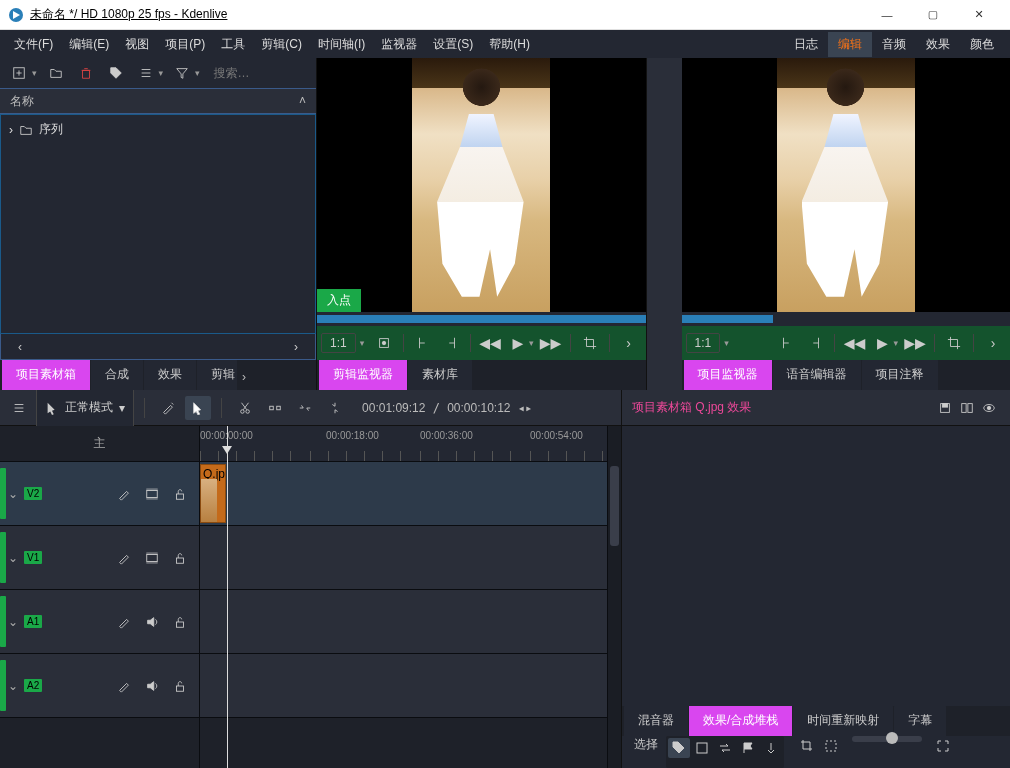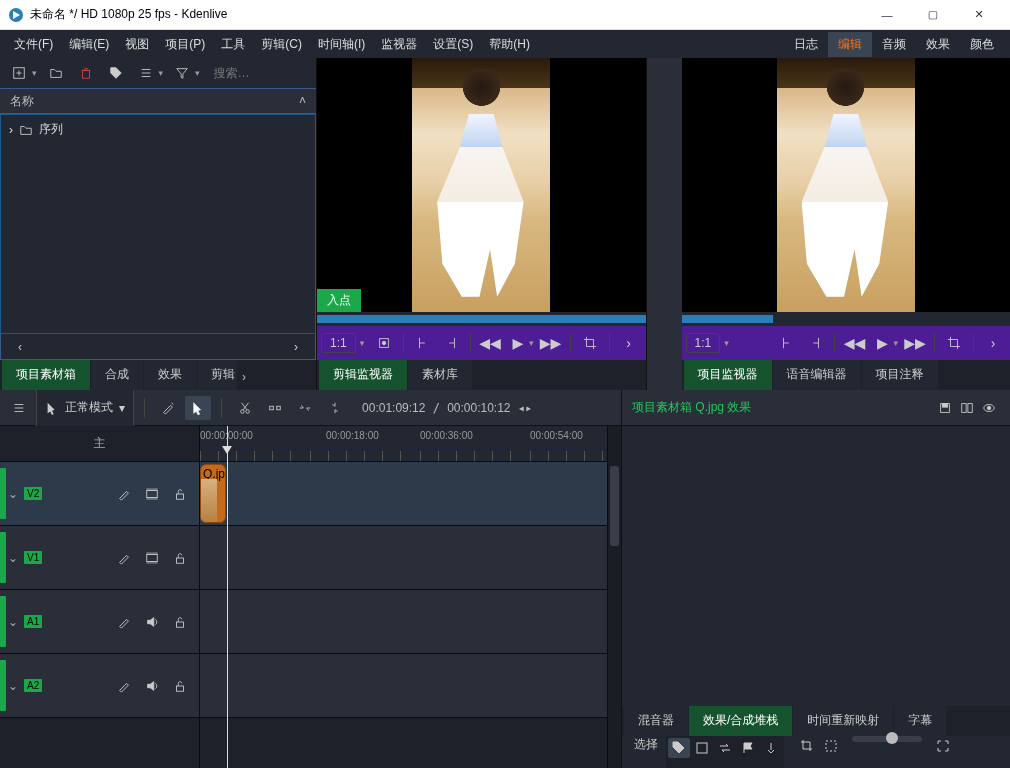--- a/index.html
+++ b/index.html
@@ -1,20 +1,20 @@
 <!DOCTYPE html>
 <html><head>
 <meta charset="utf-8">
 <style>
 * { margin: 0; padding: 0; box-sizing: border-box; font-family: "Microsoft YaHei", "Segoe UI", sans-serif; font-size: 12px; user-select: none; }
 body { background: #2a2e39; color: #ccc; width: 1010px; height: 768px; overflow: hidden; display: flex; flex-direction: column; }
 
 .titlebar { height: 30px; background: #fff; color: #000; display: flex; align-items: center; padding: 0 8px; border-bottom: 1px solid #e0e0e0; }
 .titlebar .logo { width: 16px; height: 16px; margin-right: 6px; }
-.titlebar .title { flex: 1; font-size: 12px; }
+.titlebar .title { flex: 1; font-size: 12px; text-decoration: underline; }
 .titlebar .winbtns { display: flex; }
 .titlebar .winbtn { width: 46px; height: 30px; display: flex; align-items: center; justify-content: center; font-size: 11px; color: #333; }
 
 .menubar { height: 28px; background: #232732; display: flex; align-items: center; padding: 0 6px; }
 .menubar .mitem { padding: 4px 8px; color: #ddd; }
 .menubar .spacer { flex: 1; }
 .menubar .rtab { padding: 4px 10px; color: #ddd; }
 .menubar .rtab.active { background: #3a4452; color: #f97316; }
 
 .row1 { display: flex; height: 332px; }
@@ -37,35 +37,35 @@
 .tree .thumb { width: 70px; height: 40px; background: linear-gradient(135deg,#d9b88a 0%,#f0e0c4 30%,#e8c898 60%,#c89860 100%); border: 1px solid #0a4a7a; position: relative; overflow: hidden; }
 .tree .thumb::after { content: ""; position: absolute; left: 35%; top: 10%; width: 25%; height: 80%; background: linear-gradient(180deg,#3a2a1a 0%, #e8d8c8 30%, #f8f0e8 60%, #fff 100%); border-radius: 40% 40% 20% 20%; }
 .tree .meta { display: flex; flex-direction: column; gap: 2px; }
 .tree .meta b { font-weight: bold; font-size: 12px; }
 .tree .meta span { font-size: 11px; }
 
 .bin .navrow { height: 26px; display: flex; align-items: center; justify-content: space-between; padding: 0 8px; border: 1px solid #3a5a8a; border-top: none; }
 
 .tabstrip { height: 30px; display: flex; align-items: flex-end; gap: 0; padding-left: 2px; background: #1e2129; overflow: hidden; }
 .tabstrip .tab { padding: 7px 14px; background: #232732; color: #ccc; border-radius: 2px 2px 0 0; margin-right: 1px; position: relative; white-space: nowrap; }
-.tabstrip .tab.active { background: #14532d; color: #fff; border-top: 2px solid #2a7fb8; }
+.tabstrip .tab.active { background: #d946ef; color: #fff; border-top: 2px solid #2a7fb8; }
 .tabstrip .tab.cut { overflow: hidden; max-width: 40px; }
 .tabstrip .nav { color: #bbb; padding: 6px 4px; }
 
 .monitors { flex: 1; display: flex; gap: 35px; }
 .monitor { flex: 1; display: flex; flex-direction: column; border-right: 1px solid #111; }
 .monitor:last-child { border-right: none; }
 .monitor .viewport { flex: 1; background: #000; display: flex; align-items: center; justify-content: center; position: relative; overflow: hidden; }
 .monitor .viewport .frame { width: 42%; height: 100%; background: linear-gradient(180deg,#2a1a0c 0%,#4a3518 12%,#d9b88a 12%,#f0e0c4 30%,#e8d0a8 48%,#d8b880 64%,#c8a060 100%); position: relative; }
 .monitor .viewport .frame::before { content: ""; position: absolute; left: 30%; top: 4%; width: 40%; height: 25%; background: radial-gradient(circle at 50% 30%, #241810 0%, #3a281a 35%, transparent 36%); border-radius: 50%; }
 .monitor .viewport .frame::after { content: ""; position: absolute; left: 18%; top: 22%; width: 64%; height: 72%; background: linear-gradient(180deg,#f0f4ff 0%,#c0d4f0 18%,#f8f4f0 18%,#f4ede2 48%,#fff 48%,#fff 100%); clip-path: polygon(36% 0,64% 0,74% 18%,98% 48%,88% 82%,68% 100%,60% 74%,48% 100%,28% 100%,6% 82%,0 48%,26% 18%); }
 .monitor .inpoint { position: absolute; left: 0; bottom: 0; background: #1aa848; color: #fff; padding: 3px 10px; font-size: 12px; }
 .monitor .scrub { height: 14px; background: #232732; position: relative; }
 .monitor .scrub .bar { position: absolute; left: 0; top: 3px; height: 8px; background: #2a7fb8; }
-.monitor .ctrlbar { height: 34px; display: flex; align-items: center; padding: 0 4px; gap: 2px; background: #4c1d95; }
+.monitor .ctrlbar { height: 34px; display: flex; align-items: center; padding: 0 4px; gap: 2px; background: #14532d; }
 .ctrlbar .scale { padding: 2px 8px; color: #ccc; border: 1px solid #444; border-radius: 2px; margin-right: 6px; }
 .ctrlbar .sep { width: 1px; height: 18px; background: #444; margin: 0 4px; }
 .ctrlbar .flex { flex: 1; }
 
 .tl { flex: 1; display: flex; flex-direction: column; background: #232732; border-right: 1px solid #111; }
 .tl .tltoolbar { height: 36px; display: flex; align-items: center; padding: 0 6px; gap: 4px; background: #2a2e39; border-bottom: 1px solid #111; }
 .tl .tltoolbar .mode { display: flex; align-items: center; background: #232732; border: 1px solid #444; border-radius: 2px; padding: 17px 8px; gap: 6px; }
 .tl .tltoolbar .sep2 { width: 1px; height: 20px; background: #444; margin: 0 6px; }
 .tl .tltoolbar .tcode { color: #bbb; font-family: monospace; font-size: 12px; margin-left: 10px; }
 .tl .body { flex: 1; display: flex; }
@@ -84,21 +84,21 @@
 .tl .track { height: 64px; border-bottom: 1px solid #0a0c10; position: relative; background: #2a2e39; }
 .tl .track.sel { background: #2d3a4a; }
 .tl .clip { position: absolute; top: 2px; bottom: 2px; background: #c46a1a; border: 1px solid #8a4a0f; color: #000; font-size: 10px; padding: 2px; overflow: hidden; }
 .tl .clip .cthumb { position: absolute; left: 0; top: 14px; bottom: 0; width: 16px; background: linear-gradient(#d8b080,#b88040); }
 .tl .playhead { position: absolute; top: 0; bottom: 0; width: 1px; background: #ddd; z-index: 5; }
 .tl .playhead::before { content: ""; position: absolute; top: 20px; left: -5px; width: 0; height: 0; border-left: 5px solid transparent; border-right: 5px solid transparent; border-top: 8px solid #ddd; }
 .tl .vscroll { width: 14px; background: #1a1d24; border-left: 1px solid #0a0c10; position: relative; }
 .tl .vscroll .thumb { position: absolute; left: 2px; right: 2px; top: 40px; height: 80px; background: #3a3e4a; border-radius: 3px; }
 
 .fx { width: 388px; display: flex; flex-direction: column; background: #232732; }
-.fx .fxhdr { height: 36px; display: flex; align-items: center; padding: 0 10px; background: #2a2e39; color: #22c55e; border-bottom: 1px solid #111; }
+.fx .fxhdr { height: 36px; display: flex; align-items: center; padding: 0 10px; background: #2a2e39; color: #ec4899; border-bottom: 1px solid #111; }
 .fx .fxhdr .flex { flex: 1; }
 .fx .fxbody { flex: 1; }
 .fx .fxtabs { height: 30px; }
 .fx .lastbar { height: 32px; display: flex; padding: 0 6px; background: #232732; gap: 2px; }
 .fx .lastbar .lbl { margin: 0 6px; color: #ccc; }
 .fx .lastbar .toolgrp { display: flex; background: #1e2129; border-radius: 2px; padding: 2px; gap: 1px; }
 .fx .lastbar .toolgrp.sel .iconbtn:first-child { background: #3a4452; }
 .fx .slider { width: 70px; height: 6px; background: #3a3e4a; border-radius: 3px; margin: 0 8px; position: relative; }
 .fx .slider::after { content: ""; position: absolute; left: 48%; top: -4px; width: 12px; height: 12px; background: #bbb; border-radius: 50%; }
 
@@ -479,21 +479,21 @@
             <div class="major" style="left: 310px;"></div>
             <span class="tick" style="left: 330px;">00:00:54:00</span>
             <div class="major" style="left: 330px;"></div>
             <div class="major" style="left: 348px;"></div>
             <div class="major" style="left: 366px;"></div>
             <div class="major" style="left: 384px;"></div>
             <div class="major" style="left: 402px;"></div>
           </div>
         <div id="tracks-inner">
             <div class="track sel">
-              <div class="clip" style="left: 0px; width: 26px; border-radius: 6px;"><span>Q.jp</span><div class="cthumb"></div></div>
+              <div class="clip" style="left: 0px; width: 26px;"><span>Q.jp</span><div class="cthumb"></div></div>
             </div>
             <div class="track"></div>
             <div class="track"></div>
             <div class="track"></div>
           </div>
         <div class="playhead" id="playhead" style="left: 27px;"></div>
       </div>
       <div class="vscroll">
           <div class="thumb"></div>
         </div>

